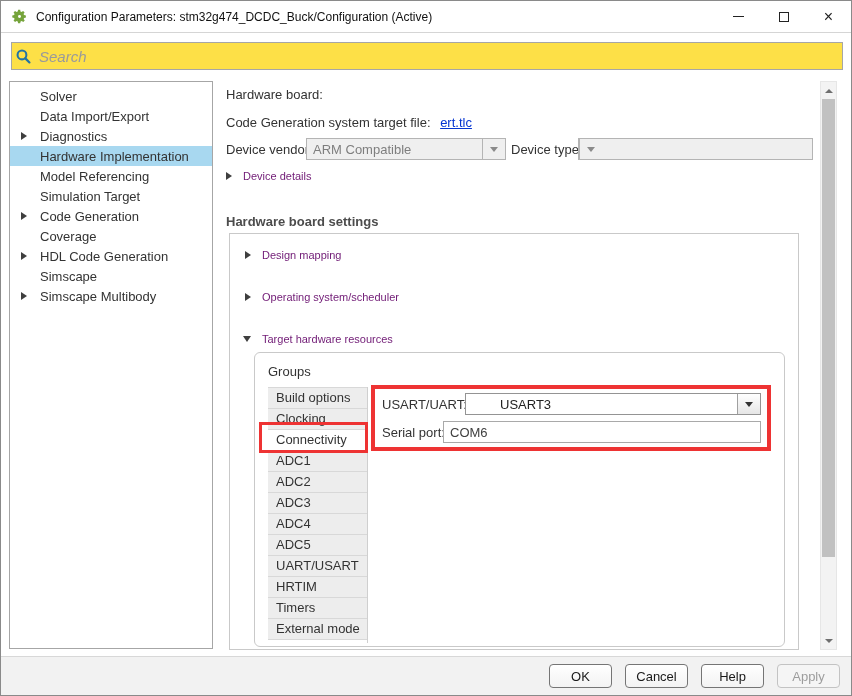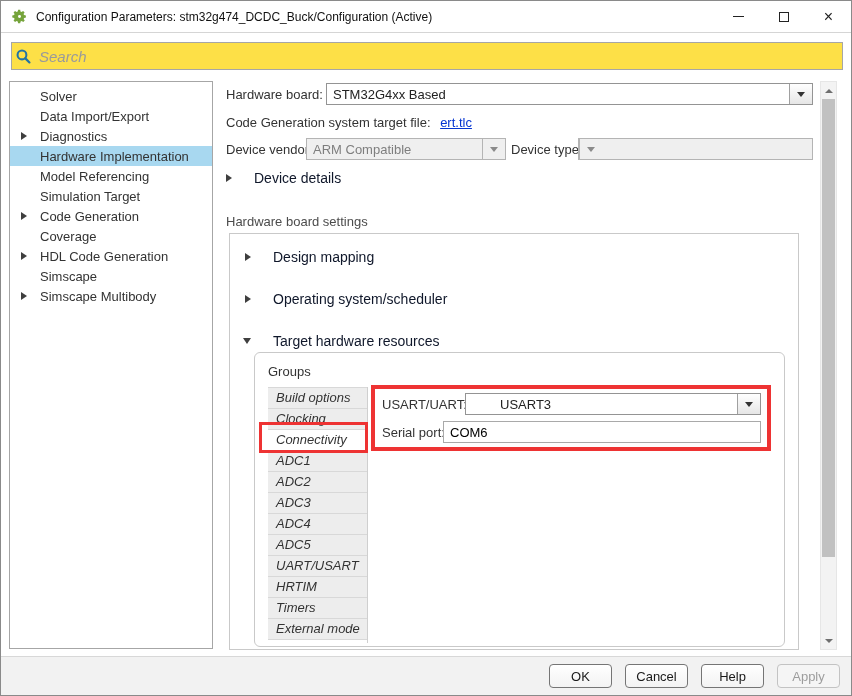--- a/index.html
+++ b/index.html
@@ -46,41 +46,41 @@
   .combo-btn { width:23px; border-left:1px solid #a0a0a0; background:linear-gradient(#fefefe,#e6e6e6);
                display:flex; align-items:center; justify-content:center; }
   .caret { width:0; height:0; border-top:5px solid #333; border-left:4px solid transparent; border-right:4px solid transparent; }
   .combo.disabled { background:#efefef; border-color:#b4b4b4; }
   .combo.disabled .combo-text { color:#7e7e7e; }
   .combo.disabled .combo-btn { background:#efefef; border-left-color:#b4b4b4; }
   .combo.disabled .caret { border-top-color:#8a8a8a; }
 
   .link { color:#0535d2; text-decoration:underline; font-size:13px; }
 
-  .section-hdr { display:flex; align-items:center; gap:22px; font-size:14px; color:#0f172a; cursor:default; }
+  .section-hdr { display:flex; align-items:center; gap:11px; font-size:11px; color:#701a75; cursor:default; }
 
   .outer-box { position:absolute; left:6px; top:152px; width:570px; height:417px;
                border:1px solid #c9c9c9; border-radius:0; background:#fff; }
   .inner-box { position:absolute; left:24px; top:118px; width:531px; height:295px;
                border:1px solid #c9c9c9; border-radius:6px; background:#fff; }
 
   .groups-title { position:absolute; left:13px; top:11px; font-size:13px; color:#333; }
-  .group-col { position:absolute; left:13px; top:34px; bottom:3px; width:100px; border-right:1px solid #cfcfcf;font-style:italic; }
+  .group-col { position:absolute; left:13px; top:34px; bottom:3px; width:100px; border-right:1px solid #cfcfcf; }
   .group-list { border-top:1px solid #d8d8d8; }
   .group-item { height:21px; line-height:20px; padding-left:8px; font-size:13px; color:#333;
                 background:#ededed; border-bottom:1px solid #d8d8d8; white-space:nowrap; overflow:hidden; cursor:default; }
   .group-item.selected { background:#ffffff; }
 
   .red-ring { position:absolute; border:3px solid #ee3333; pointer-events:none; }
   .detail-ring { position:absolute; left:116px; top:32px; width:400px; height:66px; border:4px solid #ee3333; }
   .conn-ring  { left:4px; top:69px; width:109px; height:31px; }
 
   .detail-row { position:absolute; display:flex; align-items:center; }
   .text-input { border:1px solid #a9a9a9; background:#fff; height:22px; font-family:"Liberation Sans",sans-serif;
-                font-size:13px; color:#000000; padding:0 6px; outline:none; }
+                font-size:13px; color:#404040; padding:0 6px; outline:none; }
 
   
   .scrollbar { position:absolute; left:819px; top:80px; width:17px; height:569px; background:#f3f3f3;
                border:1px solid #e6e6e6; }
   .sb-arrow { position:absolute; left:0; width:15px; height:15px; display:flex; align-items:center; justify-content:center; }
   .sb-up { top:1px; } .sb-down { bottom:1px; }
   .sb-tri-up { width:0; height:0; border-bottom:4px solid #6f6f6f; border-left:4px solid transparent; border-right:4px solid transparent; }
   .sb-tri-down { width:0; height:0; border-top:4px solid #6f6f6f; border-left:4px solid transparent; border-right:4px solid transparent; }
   .sb-thumb { position:absolute; left:1px; top:17px; width:13px; height:458px; background:#c1c1c1; }
 
@@ -176,26 +176,20 @@
         <span class="tree-gutter">
           <span class="tri-r"></span>
         </span>
         <span>Simscape Multibody</span>
       </div>
   </div>
 
   <div class="main">
 
     <div class="abs lbl" style="left:3px; top:6px;">Hardware board:</div>
-    <div class="abs combo" style="left:103px; top:2px; width:487px;">
-      <span class="combo-text">STM32G4xx Based</span>
-      <span class="combo-btn">
-          <span class="caret"></span>
-        </span>
-    </div>
 
     <div class="abs lbl" style="left:3px; top:34px;">
       <span>Code Generation system target file:</span>
       <a class="link" style="margin-left:6px;">ert.tlc</a>
     </div>
 
     <div class="abs lbl" style="left:3px; top:61px;">Device vendor:</div>
     <div class="abs combo disabled" style="left:83px; top:57px; width:200px;">
       <span class="combo-text">ARM Compatible</span>
       <span class="combo-btn">
@@ -207,21 +201,21 @@
       <span class="combo-btn">
           <span class="caret"></span>
         </span>
     </div>
 
     <div class="abs section-hdr" style="left:3px; top:89px;">
       <span class="tri-r"></span>
       <span>Device details</span>
     </div>
 
-    <div class="abs lbl" style="left:3px; top:133px; color:#4c4c4c;">Hardware board settings</div>
+    <div class="abs lbl" style="left:3px; top:133px; color:#4c4c4c;font-weight:bold;">Hardware board settings</div>
 
     <div class="outer-box">
       <div class="abs section-hdr" style="left:15px; top:15px;">
         <span class="tri-r"></span>
         <span>Design mapping</span>
       </div>
       <div class="abs section-hdr" style="left:15px; top:57px;">
         <span class="tri-r"></span>
         <span>Operating system/scheduler</span>
       </div>

